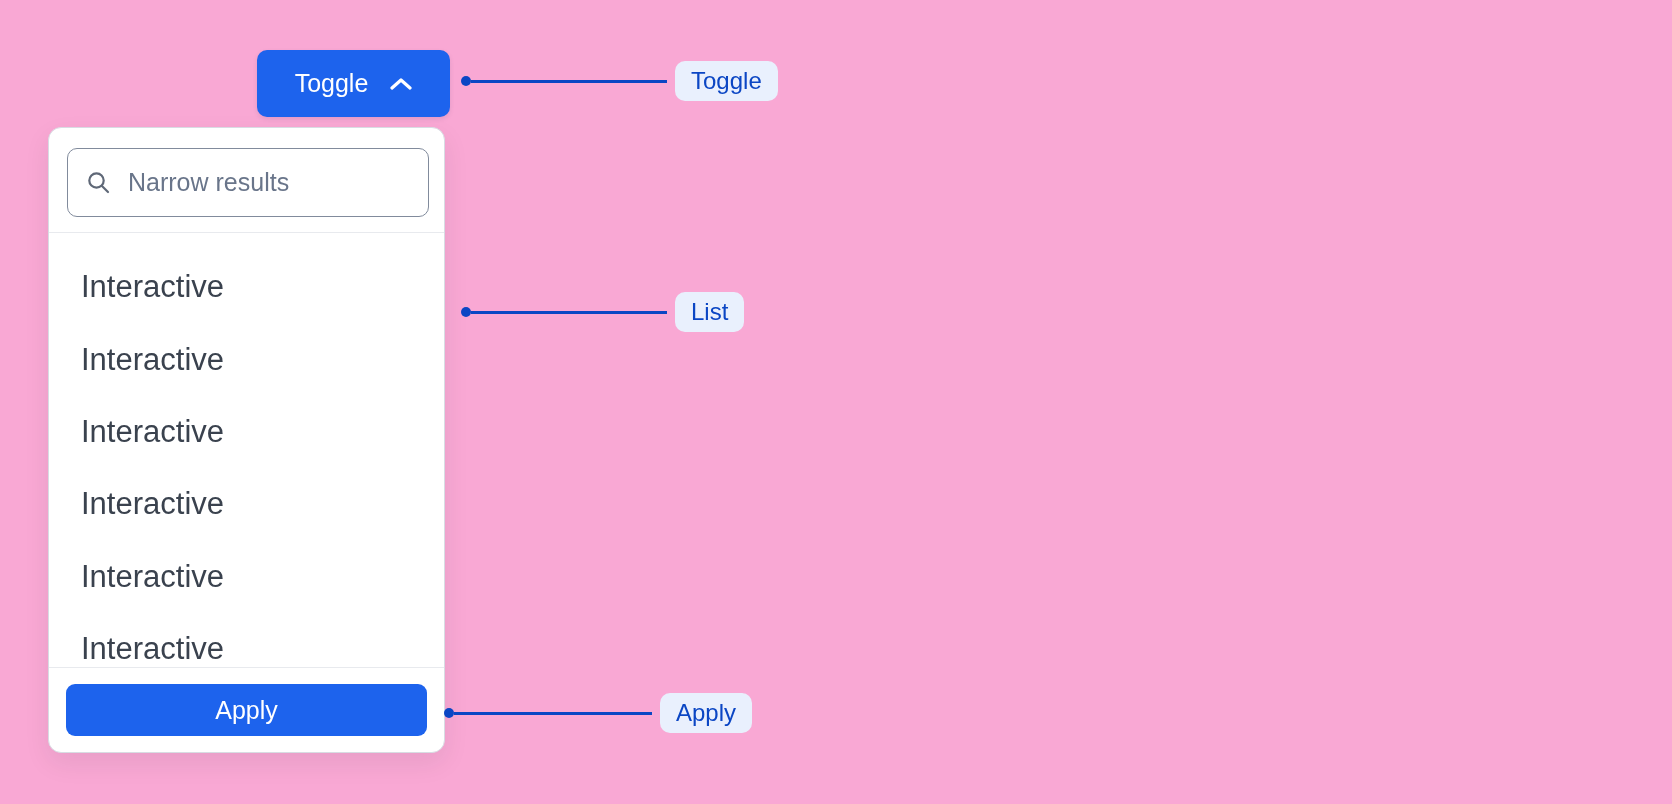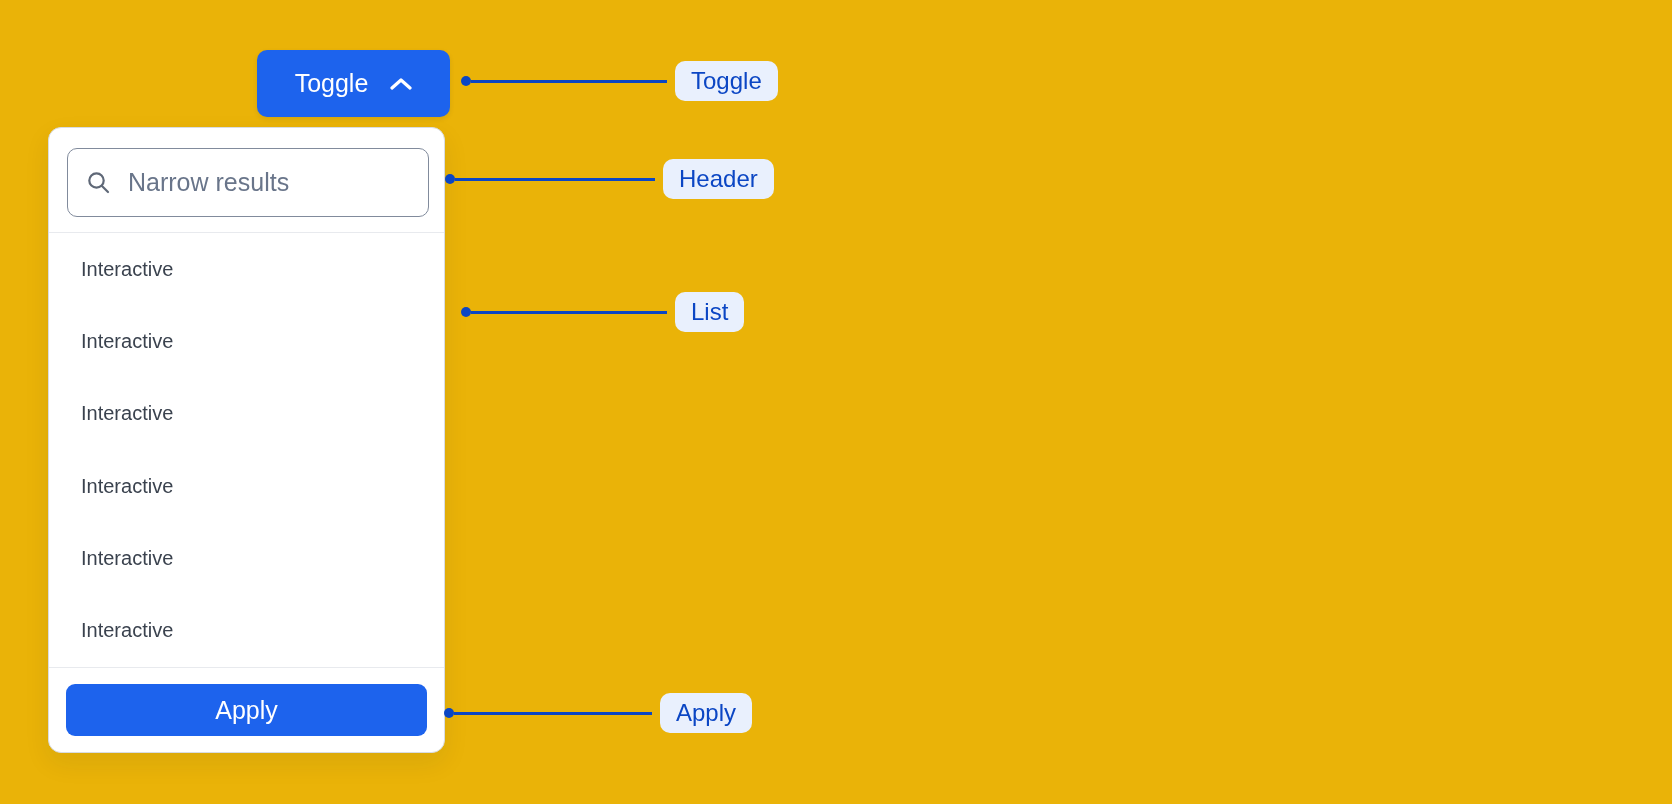--- a/index.html
+++ b/index.html
@@ -5,21 +5,21 @@
   html, body {
     margin: 0;
     padding: 0;
     background: #ffffff;
     font-family: "Liberation Sans", sans-serif;
   }
   .canvas {
     position: relative;
     width: 1672px;
     height: 804px;
-    background: #eab308;
+    background: #f9a8d4;
     overflow: hidden;
   }
 
   
   .toggle-btn {
     position: absolute;
     left: 257px;
     top: 50px;
     width: 193px;
     height: 67px;
@@ -94,23 +94,23 @@
     list-style: none;
     margin: 0;
     padding: 0;
     flex: 1 1 auto;
     display: flex;
     flex-direction: column;
   }
   .item-list li {
     flex: 1 1 auto;
     display: flex;
-    align-items: center;
+    align-items: flex-end;
     padding-left: 32px;
-    font-size: 20px;
+    font-size: 31px;
     color: #3a424e;
     cursor: pointer;
   }
   .panel-footer {
     padding: 16px 17px 16px 17px;
   }
   .apply-btn {
     display: block;
     width: 100%;
     height: 52px;
@@ -227,25 +227,20 @@
     </div>
 
   </div>
 
   <div class="annotation ann-toggle">
     <span class="ann-dot"></span>
     <span class="ann-line"></span>
     <span class="ann-pill">Toggle</span>
   </div>
 
-  <div class="annotation ann-header">
-    <span class="ann-dot"></span>
-    <span class="ann-line"></span>
-    <span class="ann-pill">Header</span>
-  </div>
 
   <div class="annotation ann-list">
     <span class="ann-dot"></span>
     <span class="ann-line"></span>
     <span class="ann-pill">List</span>
   </div>
 
   <div class="annotation ann-footer">
     <span class="ann-dot"></span>
     <span class="ann-line"></span>

